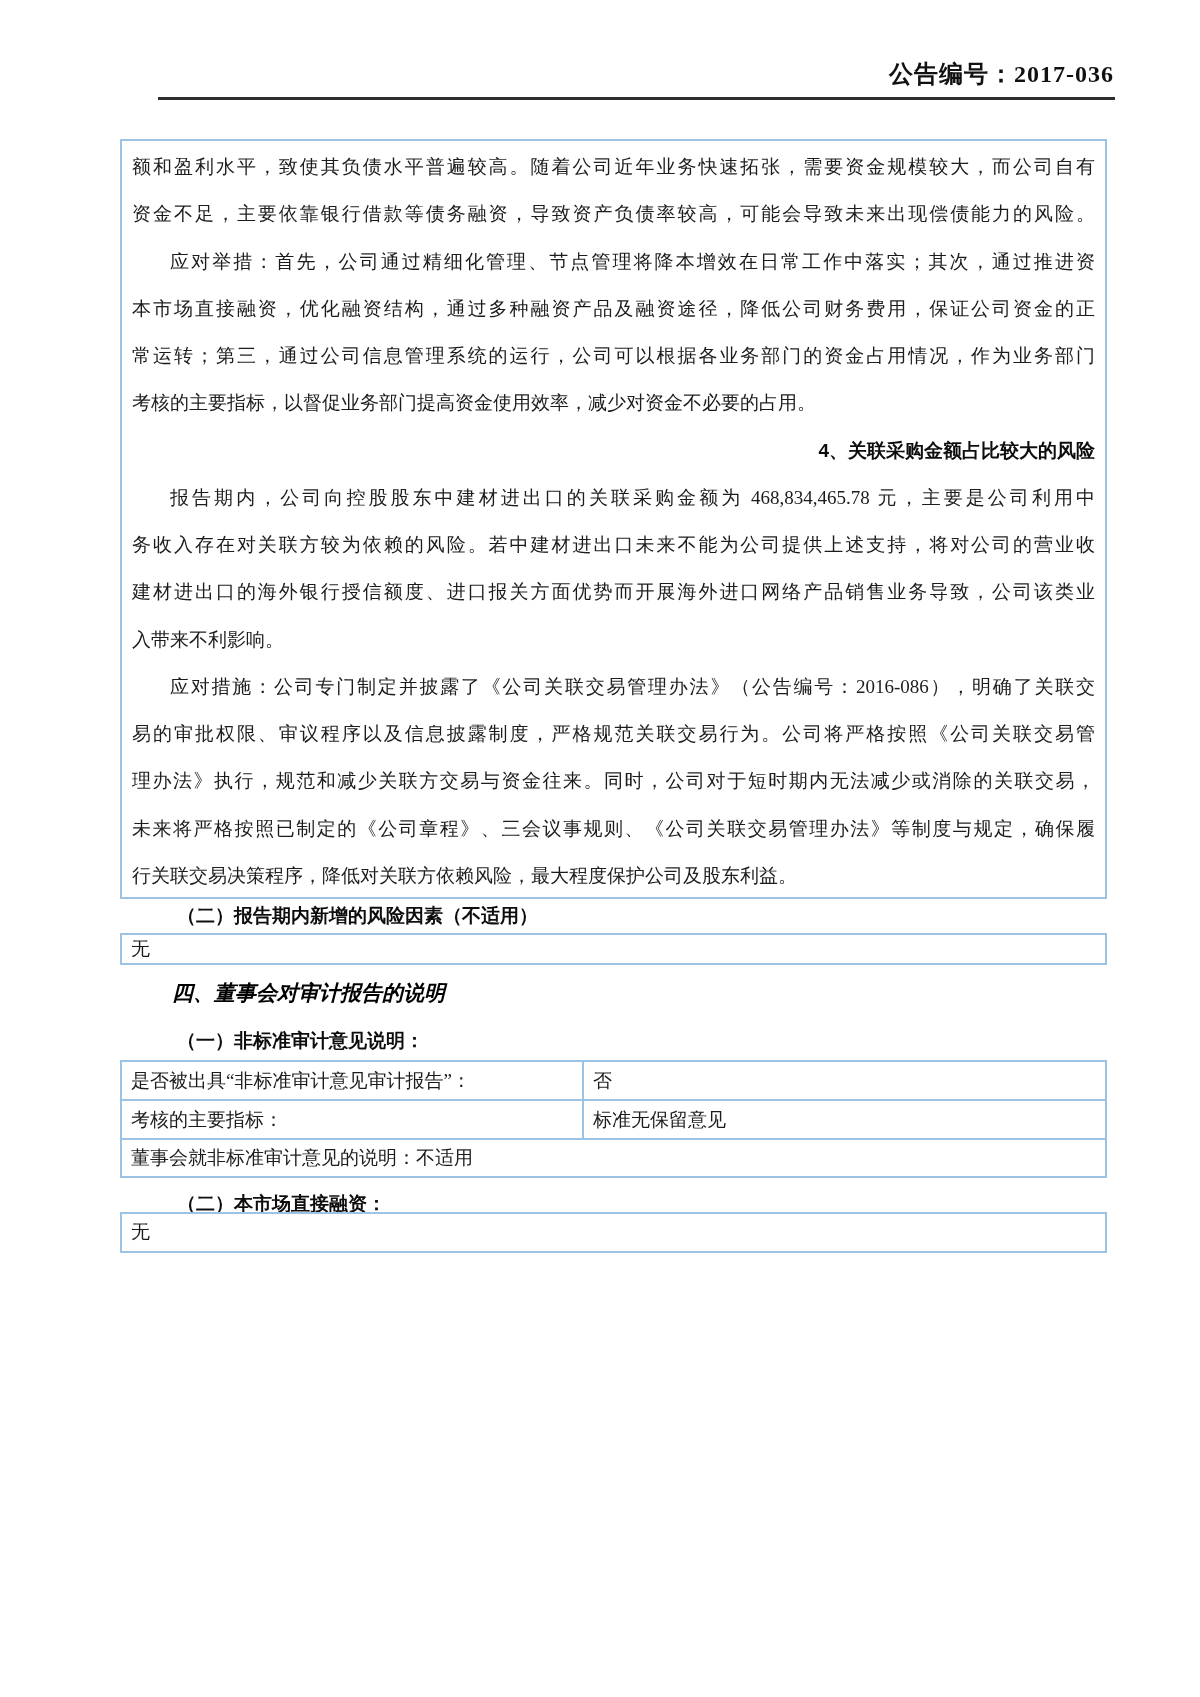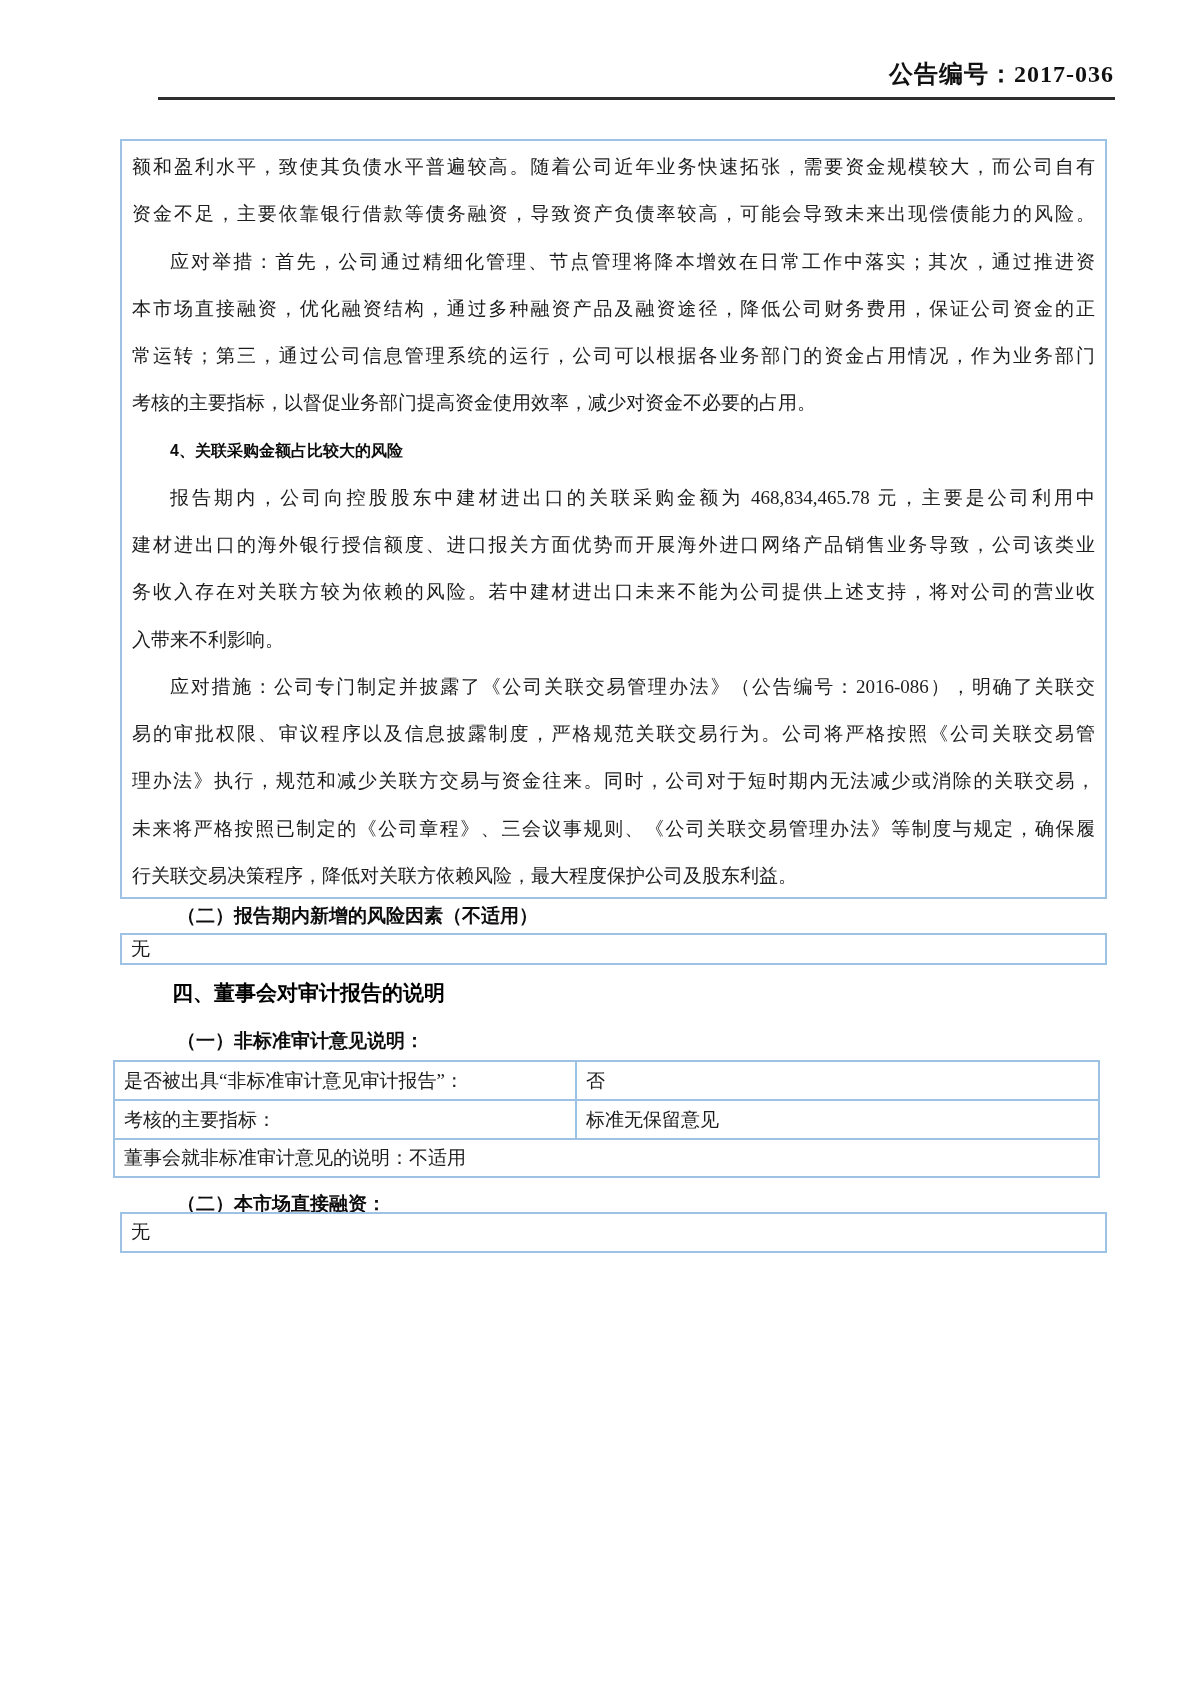--- a/index.html
+++ b/index.html
@@ -35,45 +35,46 @@
     height: 47.25px; line-height: 47.25px;
     padding: 0 10px;
     font-size: 19px;
     white-space: nowrap;
     overflow: hidden;
   }
   .risk-line.j { text-align: justify; text-align-last: justify; white-space: normal; }
   .risk-line.in { padding-left: 48px; }
   .risk-line.hd {
     font-family: "Liberation Sans", "DejaVu Sans", sans-serif;
-    font-weight: bold; font-size: 16px; color: #0d0d0d;
+    font-weight: bold; font-size: 19px; color: #0d0d0d; text-align: right;
   }
   .h-sub {
     position: absolute; left: 177px;
     font-family: "Liberation Sans", "DejaVu Sans", sans-serif;
     font-weight: bold; font-size: 19px; color: #0d0d0d;
     white-space: nowrap;
   }
   .h-main {
     position: absolute; left: 172px; top: 979px;
     font-family: "Liberation Sans", "DejaVu Sans", sans-serif;
     font-weight: bold; font-size: 21px; color: #000;
     white-space: nowrap;
+    font-style: italic;
   }
   .none-box {
     position: absolute; left: 120px; width: 987px;
     border: 2px solid var(--border-blue);
     padding-left: 9px;
     font-size: 19px; color: var(--ink);
     background: #fff;
   }
   .none-box.first { top: 933px; height: 32px; line-height: 27px; }
   .none-box.second { top: 1212px; height: 41px; line-height: 36px; }
   table.audit {
-    position: absolute; top: 1060px; left: 113px;
+    position: absolute; top: 1060px; left: 120px;
     width: 987px;
     border-collapse: collapse;
     font-size: 19px; color: var(--ink);
     table-layout: fixed;
   }
   table.audit td {
     border: 2px solid var(--border-blue);
     padding: 0 6px 0 9px;
     vertical-align: middle;
     overflow: hidden; white-space: nowrap;
@@ -93,22 +94,22 @@
 
   <div class="risk-box">
     <div class="risk-line j">额和盈利水平，致使其负债水平普遍较高。随着公司近年业务快速拓张，需要资金规模较大，而公司自有</div>
     <div class="risk-line j">资金不足，主要依靠银行借款等债务融资，导致资产负债率较高，可能会导致未来出现偿债能力的风险。</div>
     <div class="risk-line j in">应对举措：首先，公司通过精细化管理、节点管理将降本增效在日常工作中落实；其次，通过推进资</div>
     <div class="risk-line j">本市场直接融资，优化融资结构，通过多种融资产品及融资途径，降低公司财务费用，保证公司资金的正</div>
     <div class="risk-line j">常运转；第三，通过公司信息管理系统的运行，公司可以根据各业务部门的资金占用情况，作为业务部门</div>
     <div class="risk-line">考核的主要指标，以督促业务部门提高资金使用效率，减少对资金不必要的占用。</div>
     <div class="risk-line hd in">4、关联采购金额占比较大的风险</div>
     <div class="risk-line j in">报告期内，公司向控股股东中建材进出口的关联采购金额为 468,834,465.78 元，主要是公司利用中</div>
+    <div class="risk-line j">务收入存在对关联方较为依赖的风险。若中建材进出口未来不能为公司提供上述支持，将对公司的营业收</div>
     <div class="risk-line j">建材进出口的海外银行授信额度、进口报关方面优势而开展海外进口网络产品销售业务导致，公司该类业</div>
-    <div class="risk-line j">务收入存在对关联方较为依赖的风险。若中建材进出口未来不能为公司提供上述支持，将对公司的营业收</div>
     <div class="risk-line">入带来不利影响。</div>
     <div class="risk-line j in">应对措施：公司专门制定并披露了《公司关联交易管理办法》（公告编号：2016-086），明确了关联交</div>
     <div class="risk-line j">易的审批权限、审议程序以及信息披露制度，严格规范关联交易行为。公司将严格按照《公司关联交易管</div>
     <div class="risk-line j">理办法》执行，规范和减少关联方交易与资金往来。同时，公司对于短时期内无法减少或消除的关联交易，</div>
     <div class="risk-line j">未来将严格按照已制定的《公司章程》、三会议事规则、《公司关联交易管理办法》等制度与规定，确保履</div>
     <div class="risk-line">行关联交易决策程序，降低对关联方依赖风险，最大程度保护公司及股东利益。</div>
   </div>
 
   <div class="h-sub" style="top:903px;">（二）报告期内新增的风险因素（不适用）</div>
 

